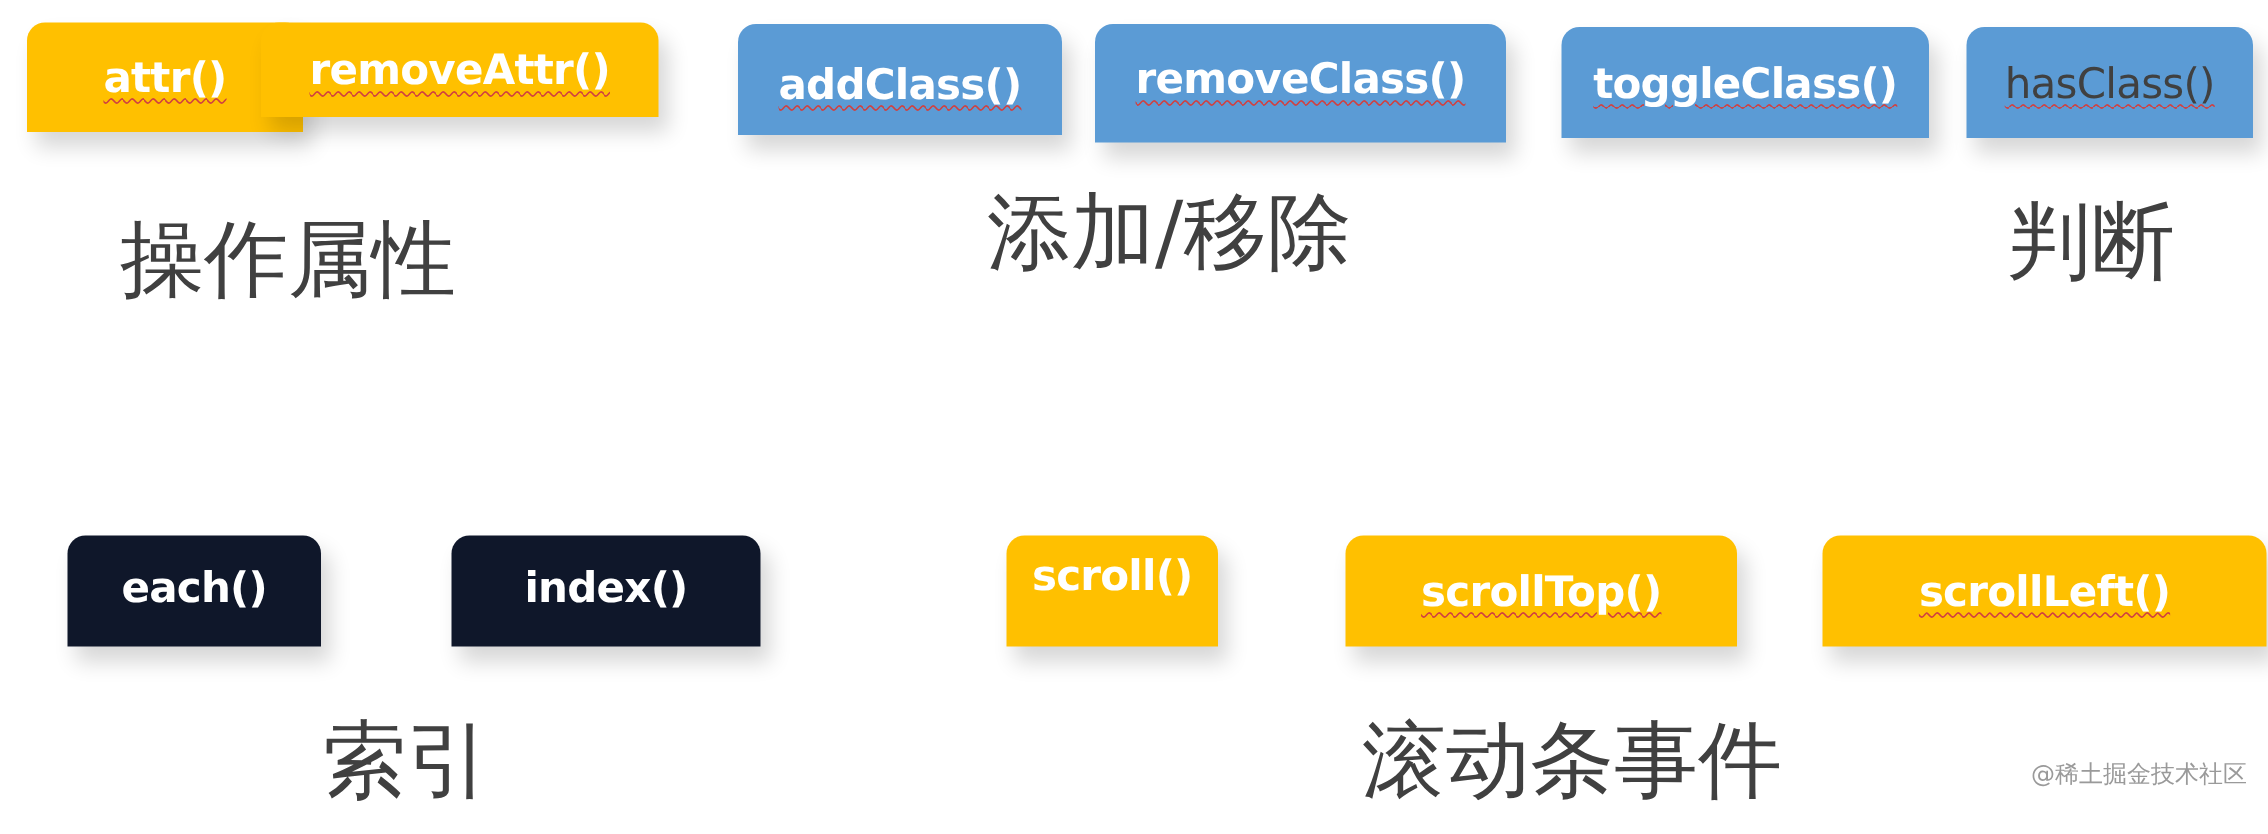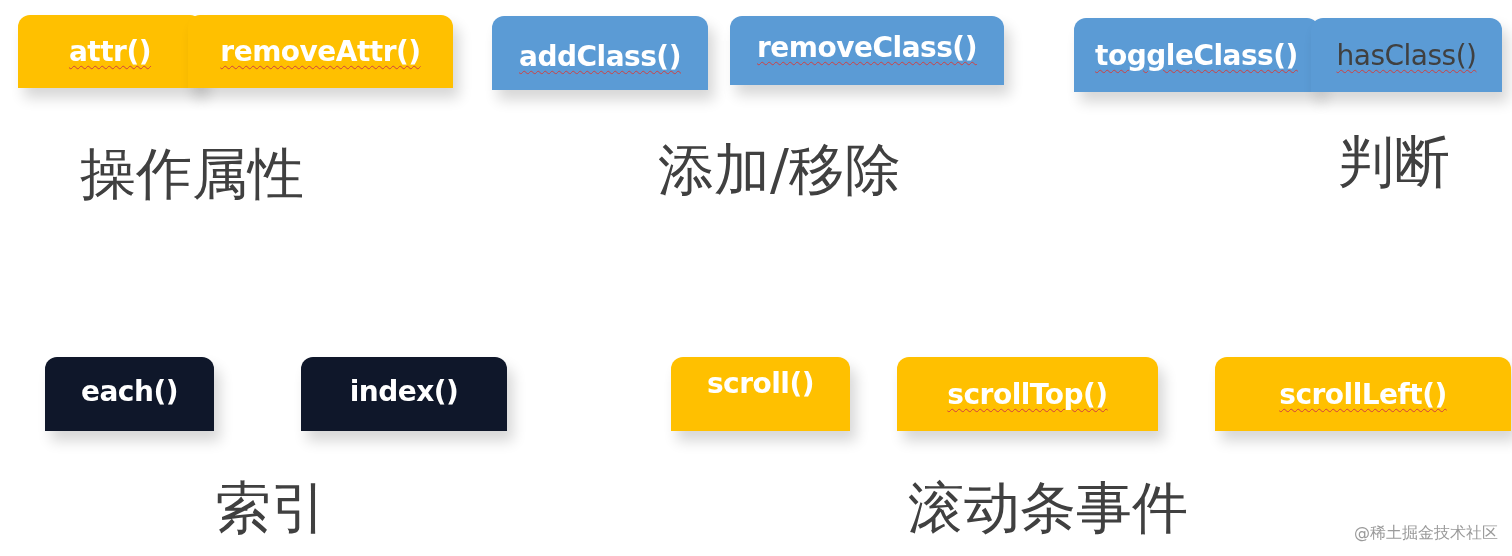--- a/index.html
+++ b/index.html
@@ -28,60 +28,60 @@
     .orange { background: #0f172a; }
     .label {
       position: absolute;
       font-family: "DejaVu Serif", "Liberation Serif", serif;
       font-size: 56px;
       color: #404040;
       line-height: 1;
       white-space: nowrap;
     }
     .watermark {
-      position: absolute; right: 14px; bottom: 12px;
+      position: absolute; right: 14px; bottom: 29px;
       font-size: 16px; color: #9a9a9a;
       font-family: "DejaVu Sans", sans-serif;
     }
   </style>
 </head>
 <body>
 
 <div class="box yellow" style="left:18px; top:15px; width:184px; height:73px;">
   <span>attr()</span>
 </div>
-<div class="box yellow" style="left:188px; top:15px; width:265px; height:73px;">
+<div class="box yellow" style="left:174px; top:15px; width:265px; height:63px;">
   <span>removeAttr()</span>
 </div>
 
 <div class="box blue" style="left:492px; top:16px; width:216px; height:74px; padding-top:6px;">
   <span>addClass()</span>
 </div>
-<div class="box blue" style="left:730px; top:16px; width:274px; height:69px; padding-bottom:6px;">
+<div class="box blue" style="left:730px; top:16px; width:274px; height:79px; padding-bottom:6px;">
   <span>removeClass()</span>
 </div>
-<div class="box blue" style="left:1041px; top:18px; width:245px; height:74px;margin-left:33px;">
+<div class="box blue" style="left:1041px; top:18px; width:245px; height:74px;">
   <span>toggleClass()</span>
 </div>
 <div class="box blue" style="left:1311px; top:18px; width:191px; height:74px; color:#404040; font-weight:normal;">
   <span>hasClass()</span>
 </div>
 
 <div class="label" style="left:80px; top:134px;margin-top:12px;">操作属性</div>
-<div class="label" style="left:658px; top:142px;">添加/移除</div>
+<div class="label" style="left:658px; top:128px;">添加/移除</div>
 <div class="label" style="left:1338px; top:134px;">判断</div>
 
 <div class="box orange" style="left:45px; top:357px; width:169px; height:74px; padding-bottom:6px;">
   <span class="plain">each()</span>
 </div>
 <div class="box orange" style="left:301px; top:357px; width:206px; height:74px; padding-bottom:6px;">
   <span class="plain">index()</span>
 </div>
 
-<div class="box yellow" style="left:671px; top:357px; width:179px; height:74px; padding-bottom:22px;">
+<div class="box yellow" style="left:671px; top:357px; width:141px; height:74px; padding-bottom:22px;">
   <span class="plain">scroll()</span>
 </div>
 <div class="box yellow" style="left:897px; top:357px; width:261px; height:74px;">
   <span>scrollTop()</span>
 </div>
 <div class="box yellow" style="left:1215px; top:357px; width:296px; height:74px;">
   <span>scrollLeft()</span>
 </div>
 
 <div class="label" style="left:215px; top:480px;">索引</div>

